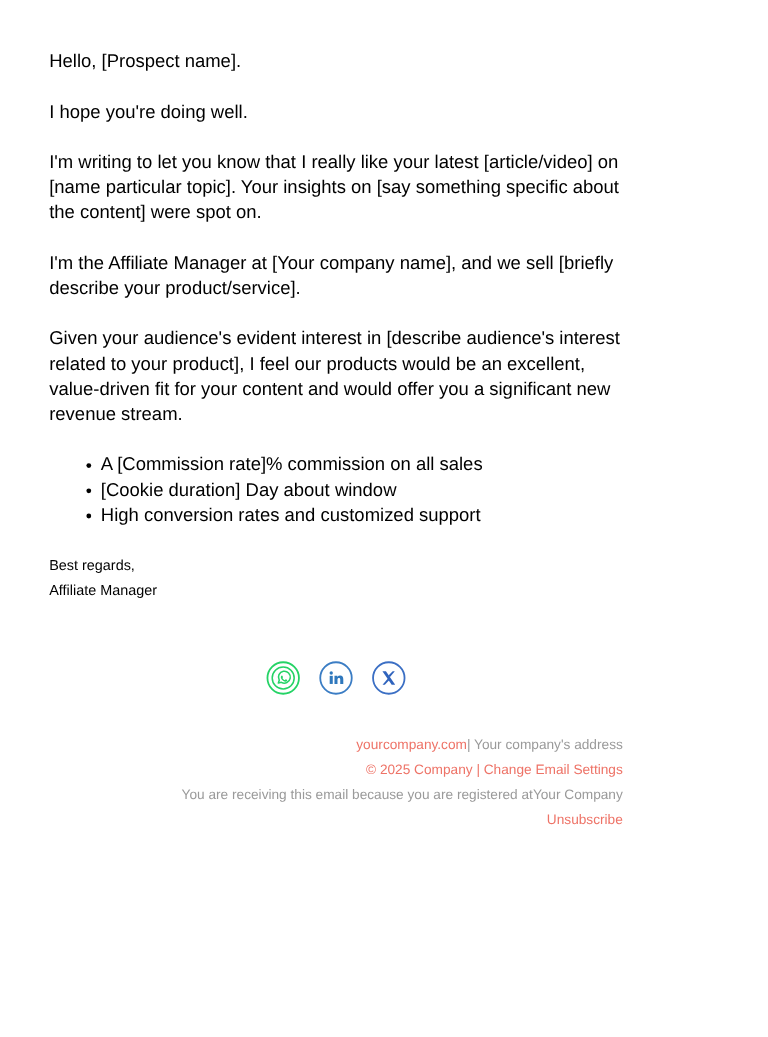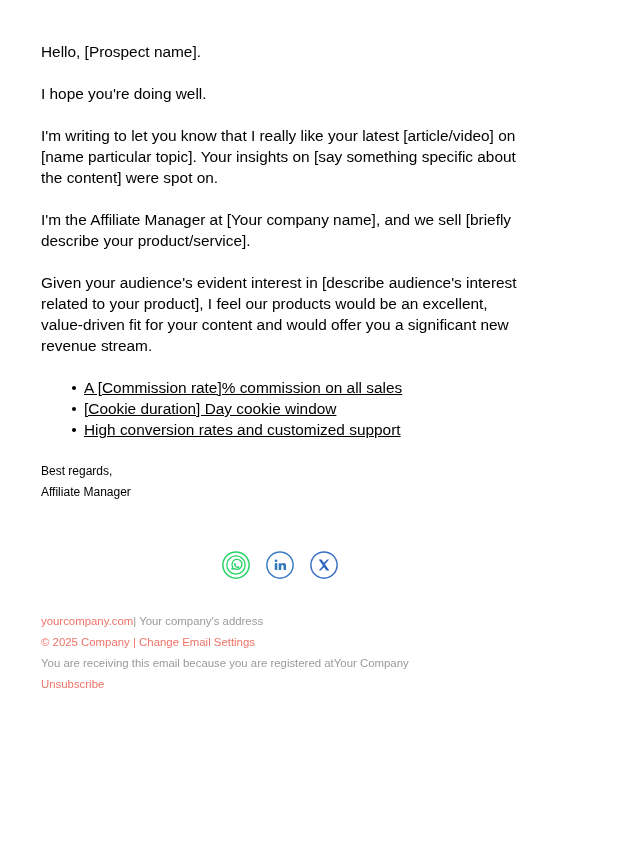--- a/index.html
+++ b/index.html
@@ -30,21 +30,20 @@
     color: #000000;
   }
   .para {
     margin: 0 0 21px 0;
   }
 
   .benefits {
     margin: 0 0 21px 0;
     padding: 0 0 0 31px;
     list-style: none;
-    text-decoration: underline;
   }
   .benefits li {
     position: relative;
     font-size: 15.4px;
     line-height: 21px;
     padding-left: 12px;
   }
   .benefits li::before {
     content: "";
     position: absolute;
@@ -78,21 +77,21 @@
   }
   .social-link svg {
     display: block;
     width: 30px;
     height: 30px;
   }
 
   
   .footer {
     margin-top: 31px;
-    text-align: left;
+    text-align: right;
     font-size: 11.4px;
     line-height: 21px;
     color: #9a9a9a;
   }
   .footer-line {
     margin: 0;
   }
   .footer-link {
     color: #ee7367;
     text-decoration: none;
@@ -115,21 +114,21 @@
 
   <div class="body-copy">
     <p class="para">Hello, [Prospect name].</p>
     <p class="para">I hope you're doing well.</p>
     <p class="para">I'm writing to let you know that I really like your latest [article/video] on [name particular topic]. Your insights on [say something specific about the content] were spot on.</p>
     <p class="para">I'm the Affiliate Manager at [Your company name], and we sell [briefly describe your product/service].</p>
     <p class="para">Given your audience's evident interest in [describe audience's interest related to your product], I feel our products would be an excellent, value-driven fit for your content and would offer you a significant new revenue stream.</p>
 
     <ul class="benefits">
       <li>A [Commission rate]% commission on all sales</li>
-      <li>[Cookie duration] Day cookie window</li>
+      <li>[Cookie duration] Day about window</li>
       <li>High conversion rates and customized support</li>
     </ul>
 
 
     <div>
       <p class="sig-line">Best regards,</p>
       <p class="sig-line">Affiliate Manager</p>
     </div>
   </div>
 

